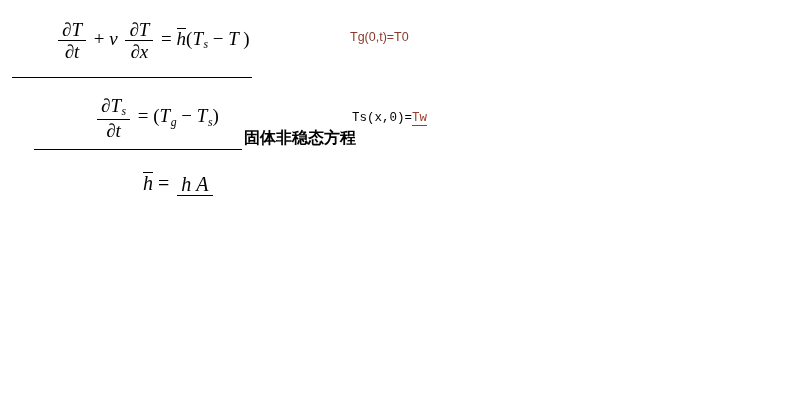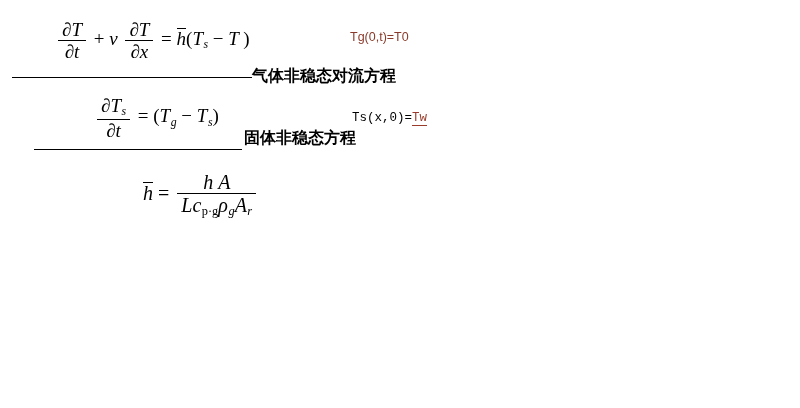--- a/index.html
+++ b/index.html
@@ -150,21 +150,20 @@
       <span class="bot">∂x</span>
     </span>
     <span class="op">=</span>
     <span class="ovl"><span>h</span></span><span class="paren">(</span><span>T</span><sub class="s">s</sub>
     <span class="op">−</span>
     <span>T</span>
     <span class="paren">)</span>
   </div>
 
   <div class="rule" id="rule1"></div>
-  <div class="cap" id="cap1">气体非稳态对流方程</div>
   <div class="cond" id="cond1">Tg(0,t)=T0</div>
 
   <div class="abs math" id="eq2">
     <span class="frac">
       <span class="top"><span>∂T</span><sub class="s">s</sub></span>
       <span class="bot">∂t</span>
     </span>
     <span class="op">=</span>
     <span class="paren">(</span><span>T</span><sub class="s">g</sub>
     <span class="op">−</span>
@@ -173,17 +172,16 @@
 
   <div class="rule" id="rule2"></div>
   <div class="cap" id="cap2">固体非稳态方程</div>
   <div class="cond" id="cond2"><span>Ts(x,0)=</span><span class="hl">Tw</span></div>
 
   <div class="abs math" id="eq3">
     <span class="ovl"><span>h</span></span>
     <span class="op">=</span>
     <span class="frac">
       <span class="top"><span>h</span>&nbsp;<span>A</span></span>
-      <span class="bot"><span>L</span><span>c</span><sub class="sn">p·g</sub><span>ρ</span><sub class="s">g</sub><span>A</span><sub class="s">r</sub></span>
     </span>
   </div>
 
 </div>
 
 </body></html>

